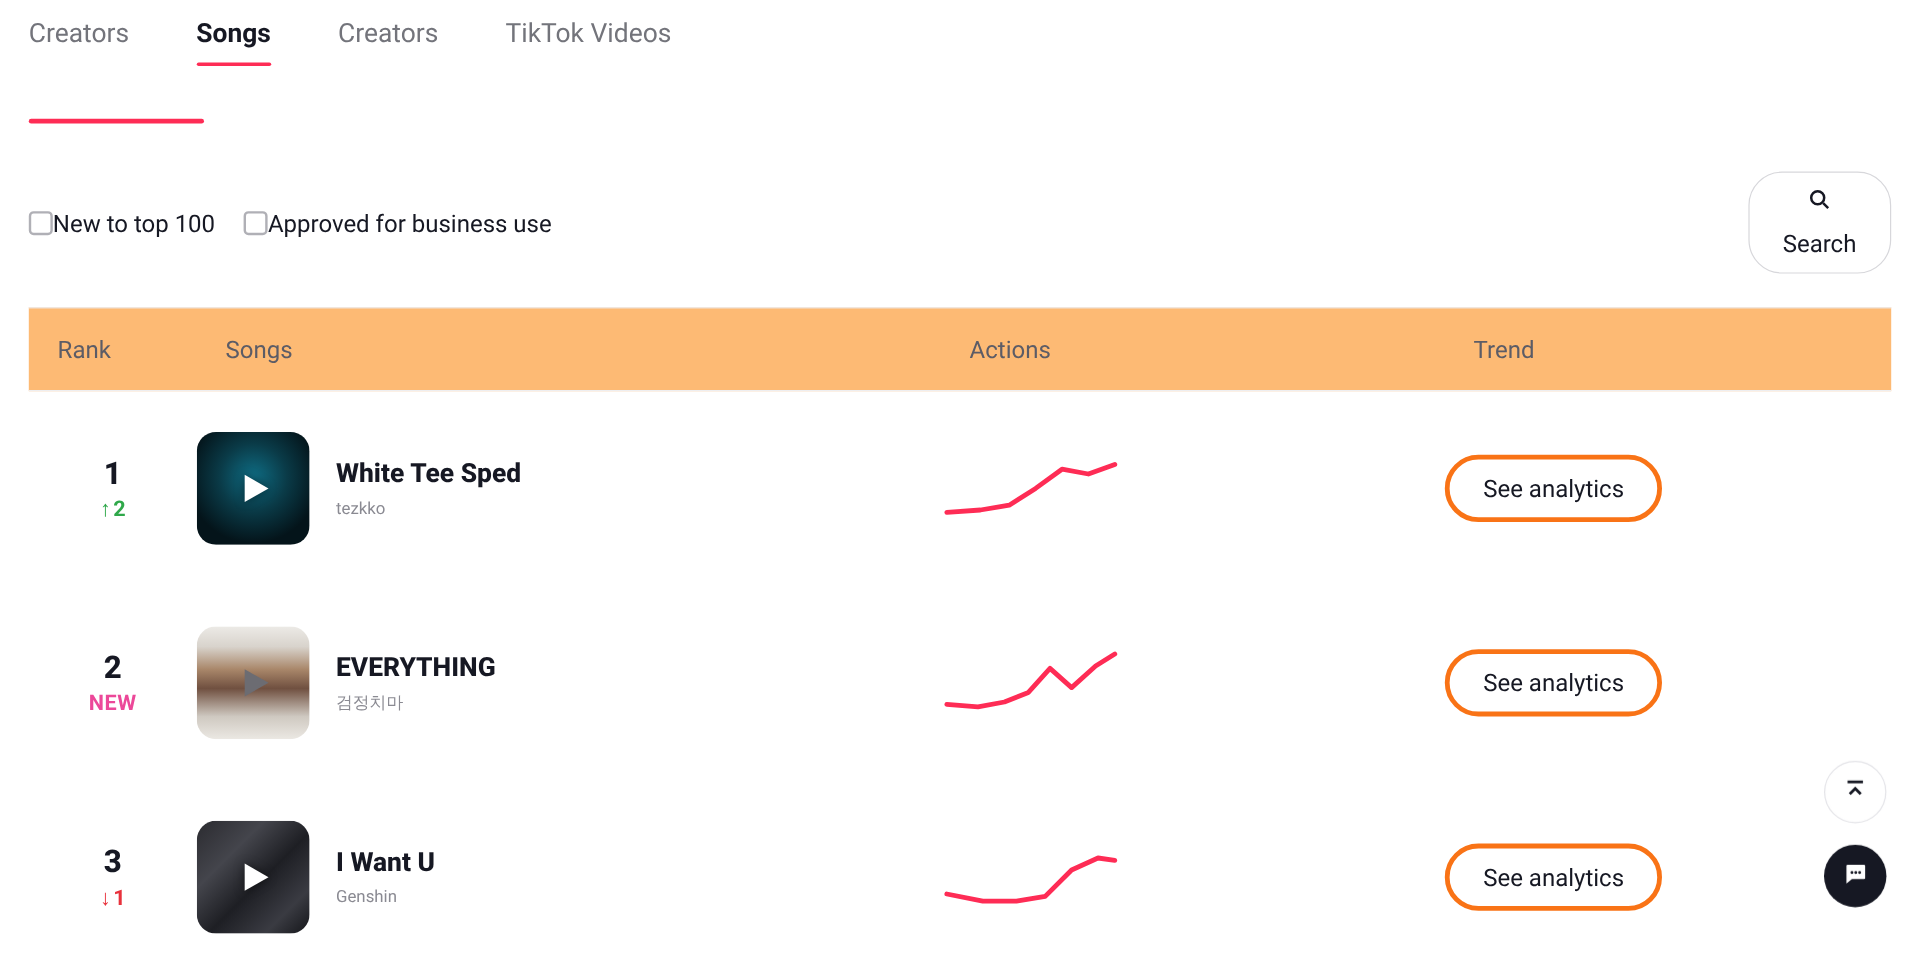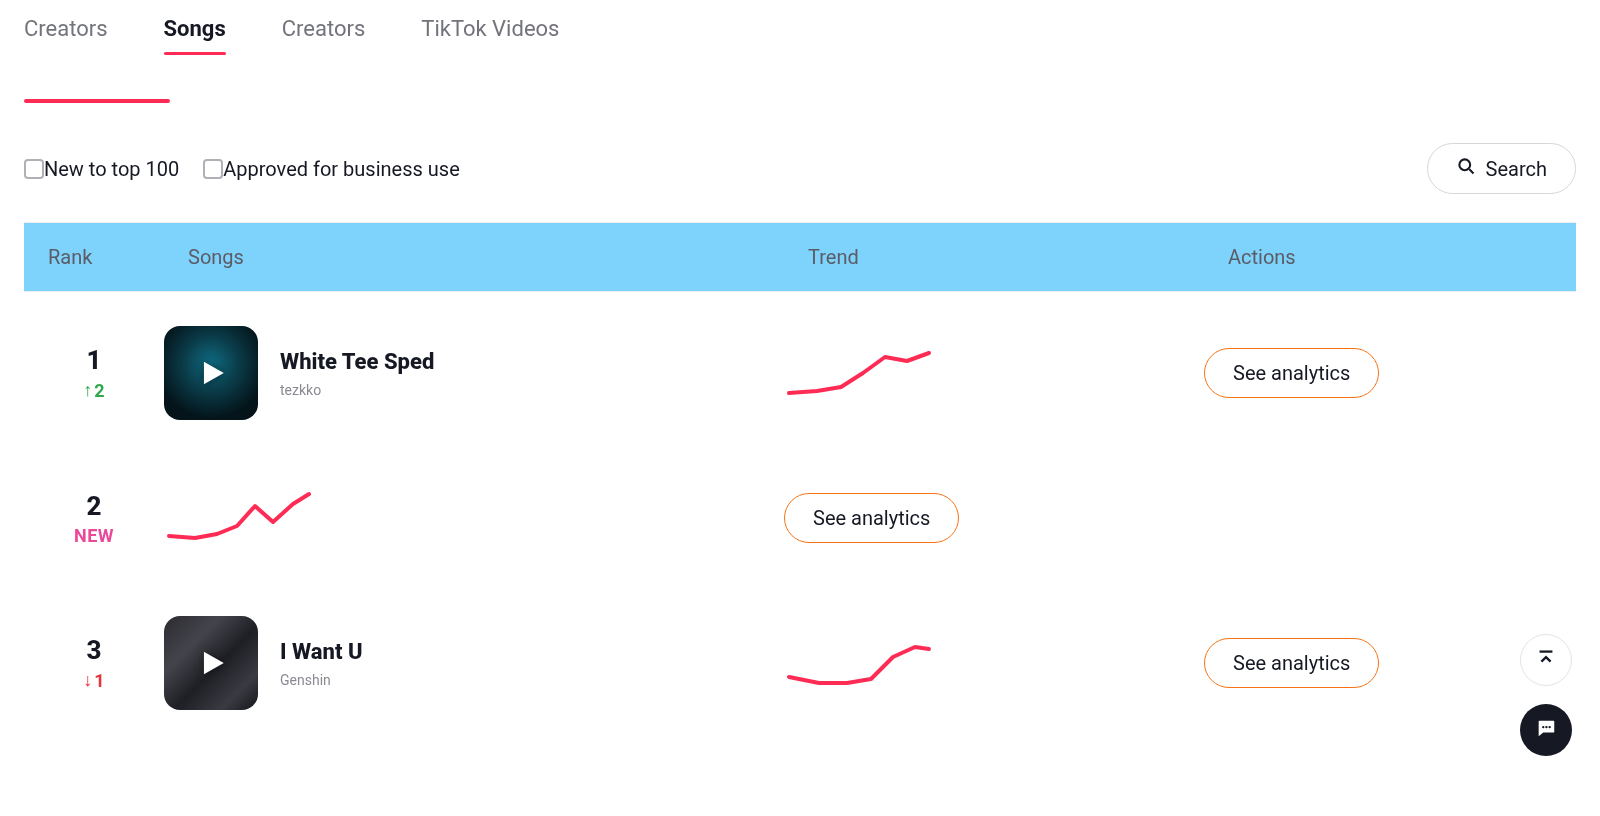--- a/index.html
+++ b/index.html
@@ -69,28 +69,29 @@
       border:2px solid #b0b0b6;
       border-radius:4px;
     }
     .spacer { flex:1; }
     .search-btn {
       display:flex; align-items:center; gap:10px;
       border:1px solid #d7d7db;
       border-radius:28px;
       padding:12px 28px;
       cursor:pointer;
+      flex-direction:column;
     }
     .search-btn svg { width:20px; height:20px; }
     
     .thead {
       display:grid;
       grid-template-columns: 140px 620px 420px 1fr;
       align-items:center;
-      background:#7dd3fc;
+      background:#fdba74;
       border-top:1px solid #eeeef0;
       border-bottom:1px solid #eeeef0;
       padding:22px 24px;
       font-size:20px;
       color:#5c5c66;
       margin:0 24px;
     }
     
     .tbody { padding:0 24px; }
     .row {
@@ -120,21 +121,21 @@
     }
     .thumb .play svg { width:34px; height:34px; fill:#fff; filter:drop-shadow(0 0 4px rgba(0,0,0,0.5)); }
     .thumb.light .play svg { fill:#6c6c72; filter:none; }
     .song-title { font-size:22px; font-weight:800; }
     .song-artist { font-size:14px; color:#8a8a92; margin-top:8px; }
     .trend-cell svg { width:150px; height:56px; }
     .trend-cell svg path { stroke:#fe2c55; stroke-width:4; fill:none; stroke-linecap:round; stroke-linejoin:round; }
     .actions-cell {}
     .analytics-btn {
       display:inline-block;
-      border:1px solid #f97316;
+      border:4px solid #f97316;
       border-radius:28px;
       padding:12px 28px;
       font-size:20px;
       cursor:pointer;
     }
     
     .fab-col {
       position:fixed;
       right:28px;
       bottom:60px;
@@ -184,22 +185,22 @@
           <path d="M16 16l5 5"></path>
         </svg>
     </span>
     <span>Search</span>
   </div>
 </div>
 
 <div class="thead">
   <div>Rank</div>
   <div>Songs</div>
+  <div>Actions</div>
   <div>Trend</div>
-  <div>Actions</div>
 </div>
 
 <div class="tbody" id="tbody">
     <div class="row">
       <div class="rank-cell">
         <div class="rank-num">1</div>
         <div class="rank-delta delta-up">
           <span>↑</span>
           <span>2</span>
         </div>
@@ -221,20 +222,34 @@
       <div class="trend-cell"><svg viewBox="0 0 140 56">
           <path d="M0 50 L28 48 L52 44 L74 30 L96 14 L118 18 L140 10"></path>
         </svg></div>
       <div class="actions-cell"><span class="analytics-btn">See analytics</span></div>
     </div>
     <div class="row">
       <div class="rank-cell">
         <div class="rank-num">2</div>
         <div class="rank-delta delta-new">
           <span>NEW</span>
+        </div>
+      </div>
+      <div class="song-cell">
+        <div class="thumb light">
+          <div class="bg" style="background:linear-gradient(180deg,#eceae6 0%,#d8d3cc 18%,#a9876a 38%,#705040 55%,#cfc9c1 80%,#ebe8e3 100%)"></div>
+          <div class="play">
+            <svg viewBox="0 0 24 24">
+              <path d="M7 4l14 8-14 8z"></path>
+            </svg>
+          </div>
+        </div>
+        <div>
+          <div class="song-title">EVERYTHING</div>
+          <div class="song-artist">검정치마</div>
         </div>
       </div>
       <div class="trend-cell"><svg viewBox="0 0 140 56">
           <path d="M0 48 L26 50 L48 46 L68 38 L86 18 L104 34 L124 16 L140 6"></path>
         </svg></div>
       <div class="actions-cell"><span class="analytics-btn">See analytics</span></div>
     </div>
     <div class="row">
       <div class="rank-cell">
         <div class="rank-num">3</div>

